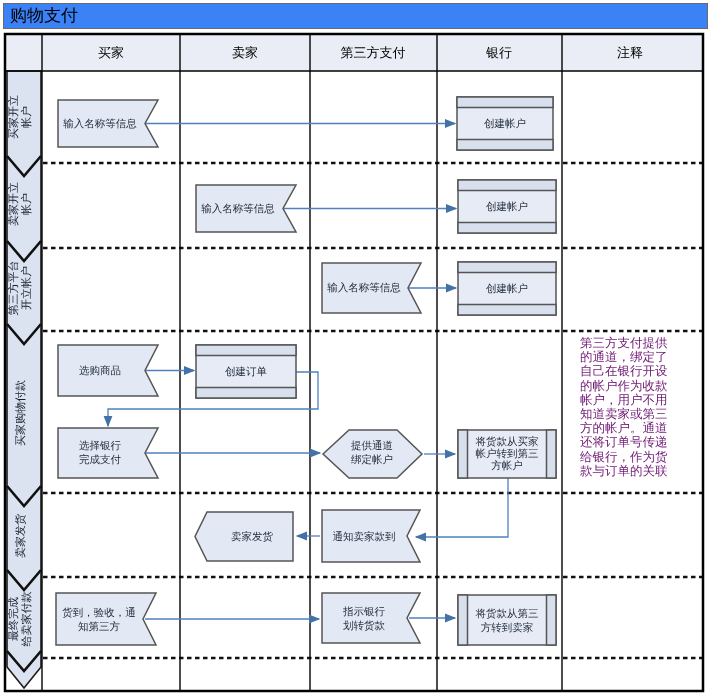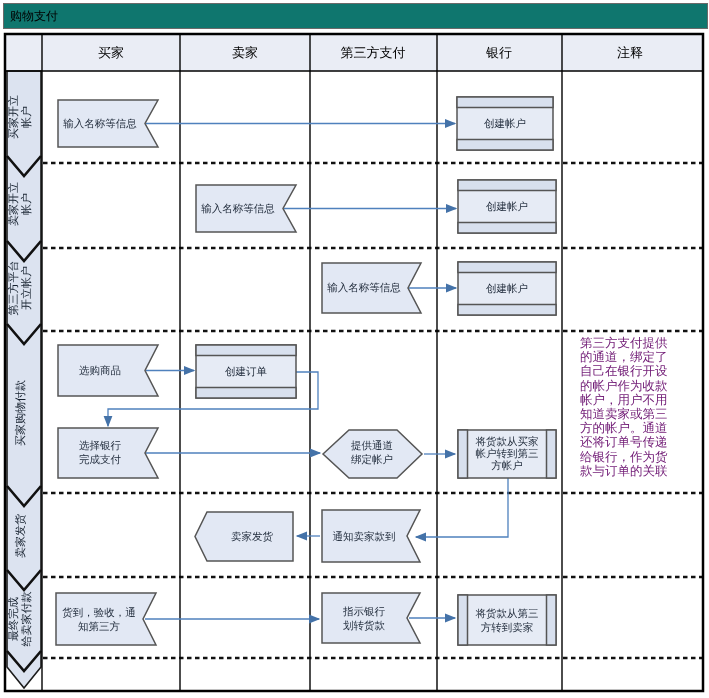--- a/index.html
+++ b/index.html
@@ -1,20 +1,20 @@
 <!DOCTYPE html>
 <html><head>
 <meta charset="utf-8">
 <style>
   html,body{margin:0;padding:0;background:#fff;}
   #stage{position:relative;width:709px;height:698px;background:#fff;overflow:hidden;
          font-family:"Liberation Sans",sans-serif;}
   #titlebar{position:absolute;left:3px;top:3px;width:697px;height:24px;
-            background:#0f766e;border:1px solid #6a6a6a;color:#000;
-            font-size:12px;line-height:24px;padding-left:6px;font-weight:500;}
+            background:#3b82f6;border:1px solid #6a6a6a;color:#000;
+            font-size:17px;line-height:24px;padding-left:6px;font-weight:500;}
   #diagram{position:absolute;left:0;top:0;}
   #note-box{position:absolute;left:580px;top:336px;width:124px;
             font-size:12.5px;line-height:14.2px;color:#701a75;white-space:pre-line;}
   svg text{font-family:"Liberation Sans",sans-serif;fill:#1f2a3a;}
   .hdr{font-size:13px;fill:#000;}
   .band-label{font-size:11px;fill:#15202e;}
   .node-label{font-size:10.5px;}
 </style>
 </head>
 <body>

